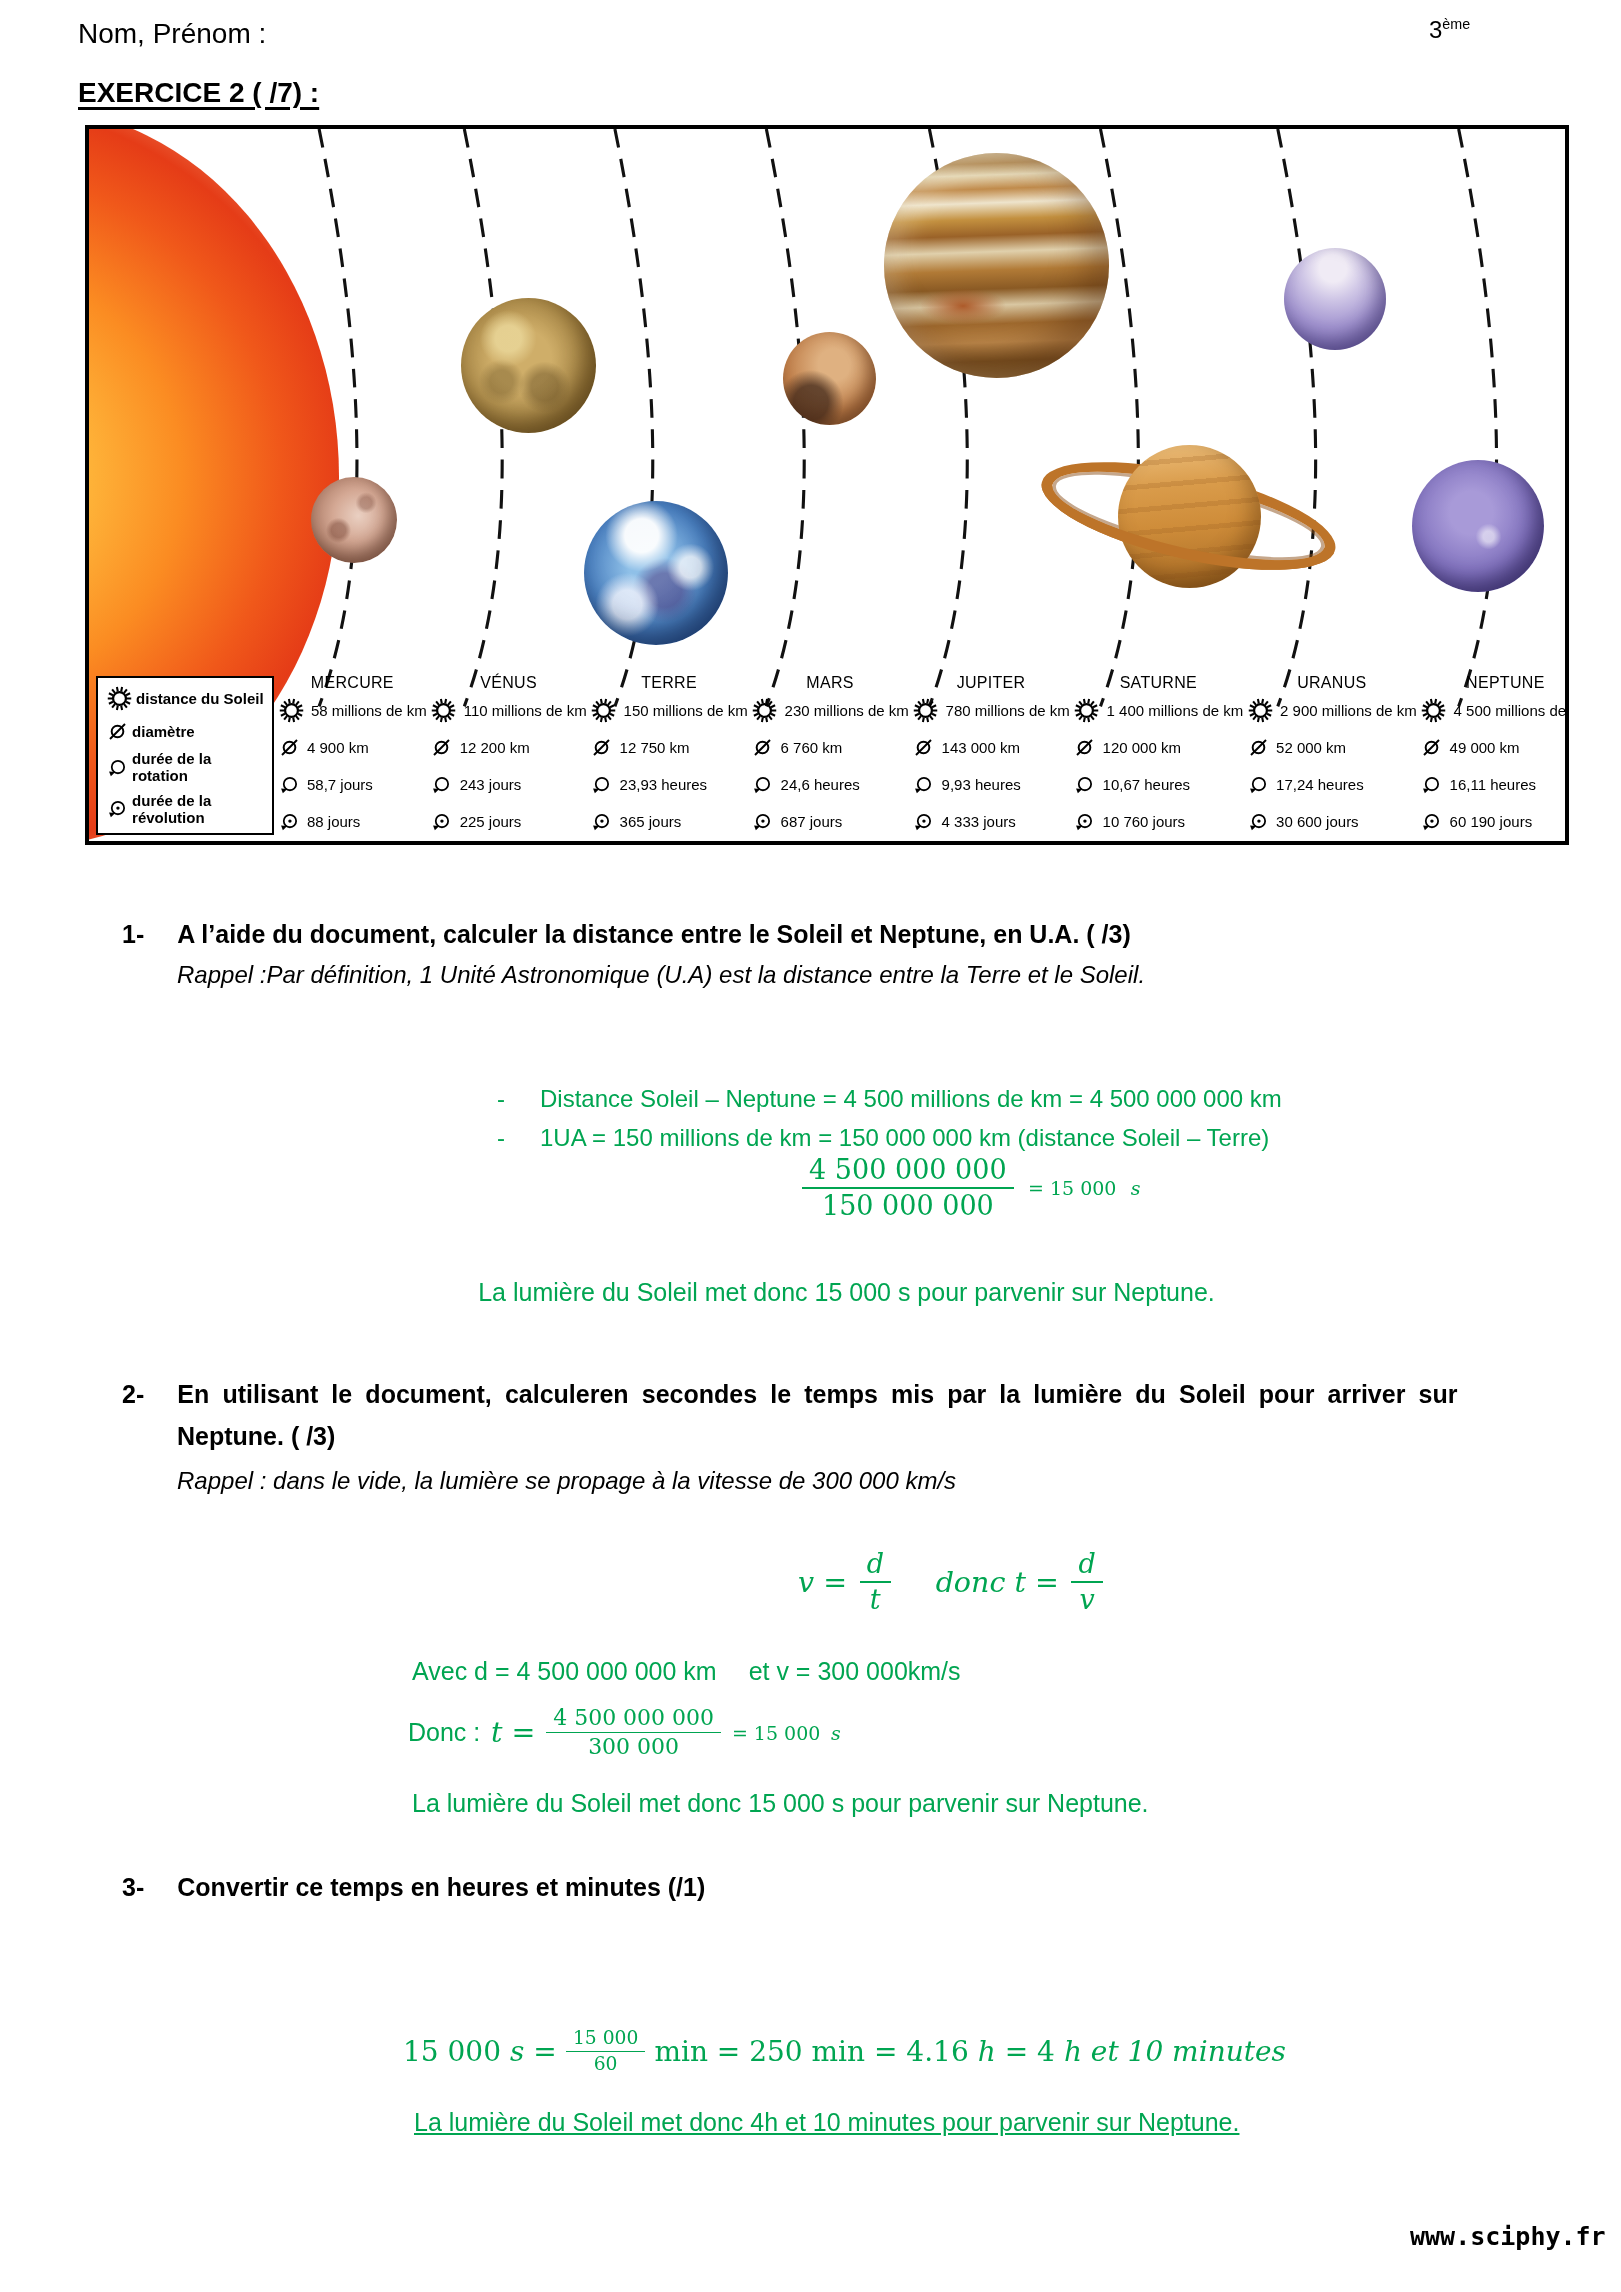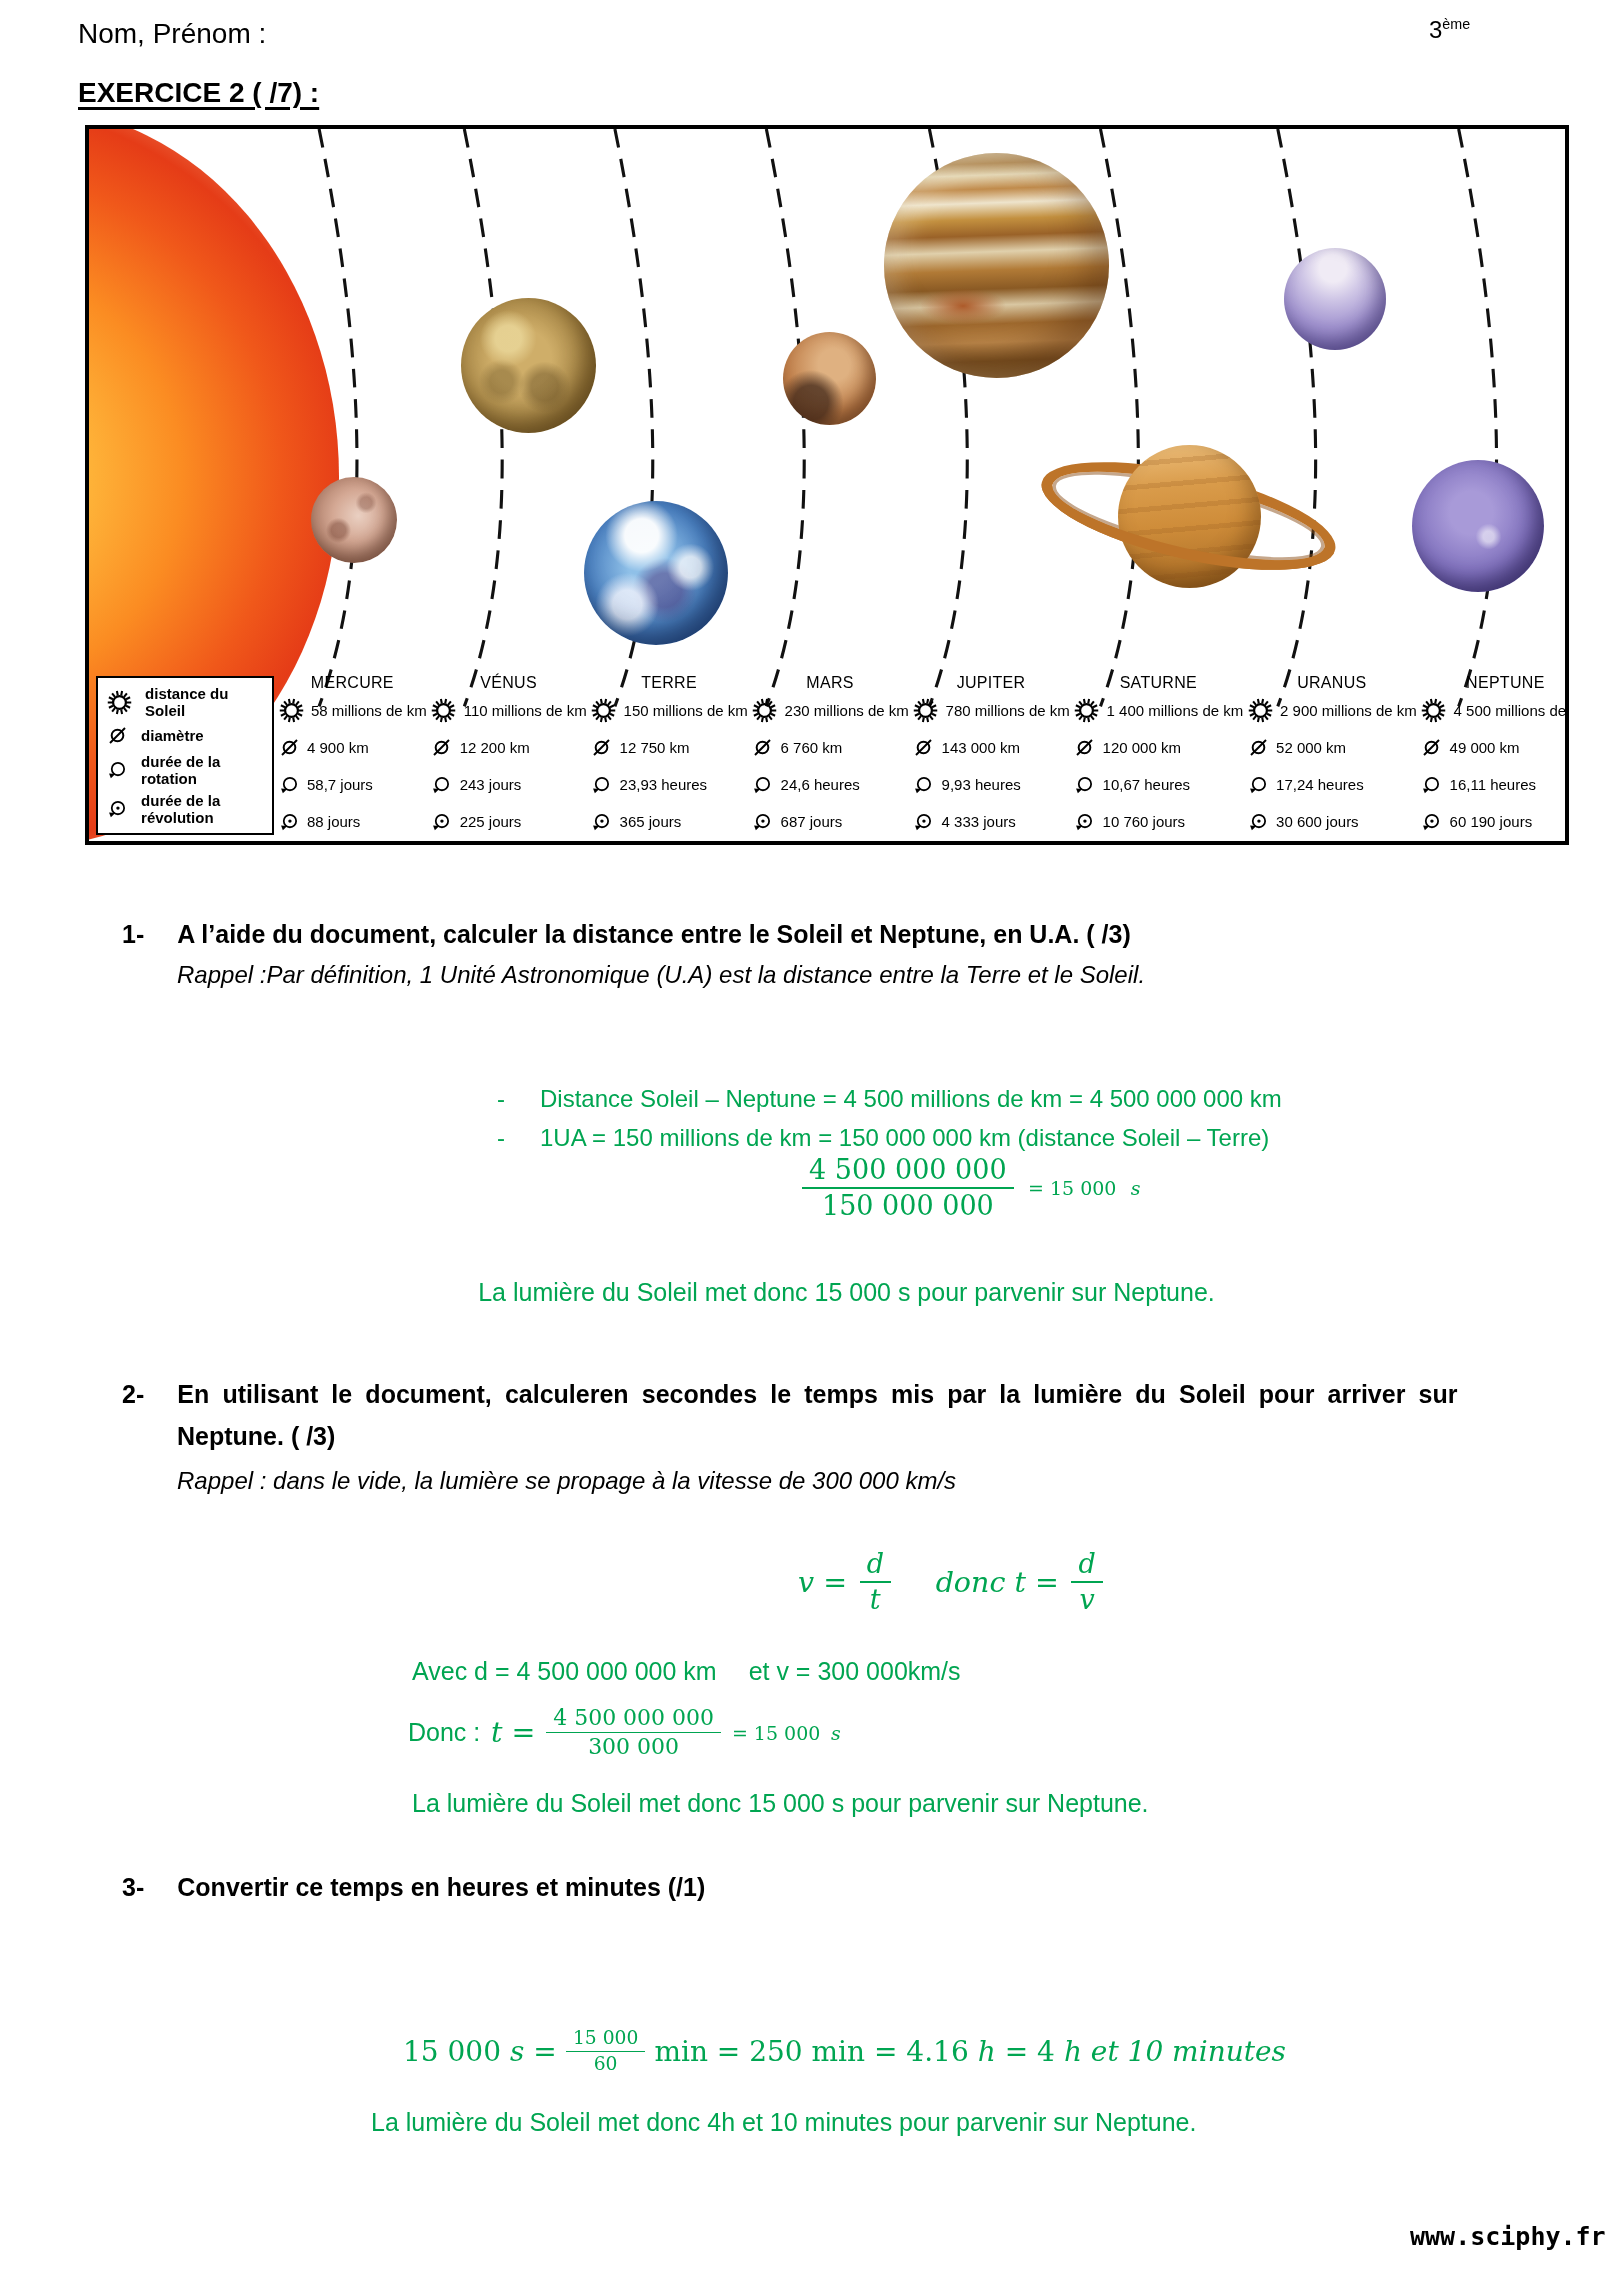--- a/index.html
+++ b/index.html
@@ -72,21 +72,21 @@
     background: radial-gradient(circle at 48% 20%, #f0ebf5 0 14%, #cfc6e6 32%, #a193cf 60%, #7b6cb4 86%, #5d4f97 100%);
     box-shadow: inset -7.1px -9px 18px rgba(40,30,80,.45); }
   .neptune { left:1323px; top:331px; width:132px; height:132px;
     background: radial-gradient(ellipse at 58% 58%, rgba(255,255,255,.55) 0 5%, transparent 12%),
                 radial-gradient(circle at 45% 40%, #a89ad8 0 20%, #8273bf 55%, #5e50a0 85%, #463a80 100%);
     box-shadow: inset -9px -10.7px 19.6px rgba(25,18,60,.5); }
 
   
   .legend { position:absolute; left:7.1px; top:547px; width:178px; height:159px; border:2.7px solid #000;
     background:#fff; padding:7.1px 8px; display:flex; flex-direction:column; justify-content:space-between; }
-  .lrow { display:flex; align-items:center; gap:12px; font-size:15px; font-weight:bold; }
+  .lrow { display:flex; align-items:center; gap:3px; font-size:15px; font-weight:bold; }
   .info-row { position:absolute; left:187px; right:5.3px; top:545px; display:flex; }
   .pcol { flex:1; padding:0 1.8px; }
   .pname { text-align:center; font-size:16px; letter-spacing:0.3px; margin-bottom:0; }
   .prow { display:flex; align-items:center; gap:6.2px; height:37px; font-size:15px; white-space:nowrap; }
   .ic { width:23px; height:23px; flex:0 0 auto; }
   .ic-sun { width:27px; height:27px; }
 
   
   .qline { display:flex; gap:14.3px; font-size:25px; font-weight:bold; line-height:1.35; }
   .qnum { width:41px; flex:0 0 auto; }
@@ -117,21 +117,21 @@
   .donc .pre { font-size:25px; }
   .donc .teq { font-size:28.5px; }
   .donc .frac { font-size:22px; }
   .donc .frac .top { border-bottom-width:1.8px; }
   .q2-conc { left:412px; top:1789px; }
 
   .q3line { left:122px; top:1871px; }
   .eq3 { left:403px; top:2028px; display:flex; align-items:center; gap:9px; font-size:28px; }
   .eq3 .frac { font-size:18.7px; }
   .eq3 .frac .top { border-bottom-width:1.8px; }
-  .q3-conc { left:371px; top:2108px; }
+  .q3-conc { left:414px; top:2108px;text-decoration:underline; }
 
   .footer { left:1410px; top:2222px; font-family:"DejaVu Sans Mono", monospace; font-weight:bold; font-size:25px; }
   .symdefs { position:absolute; width:0; height:0; overflow:hidden; }
 </style>
 </head>
 <body>
 
 <svg class="symdefs" xmlns="http://www.w3.org/2000/svg" aria-hidden="true">
   <defs>
     <symbol id="sym-sun" viewBox="0 0 26 26">

